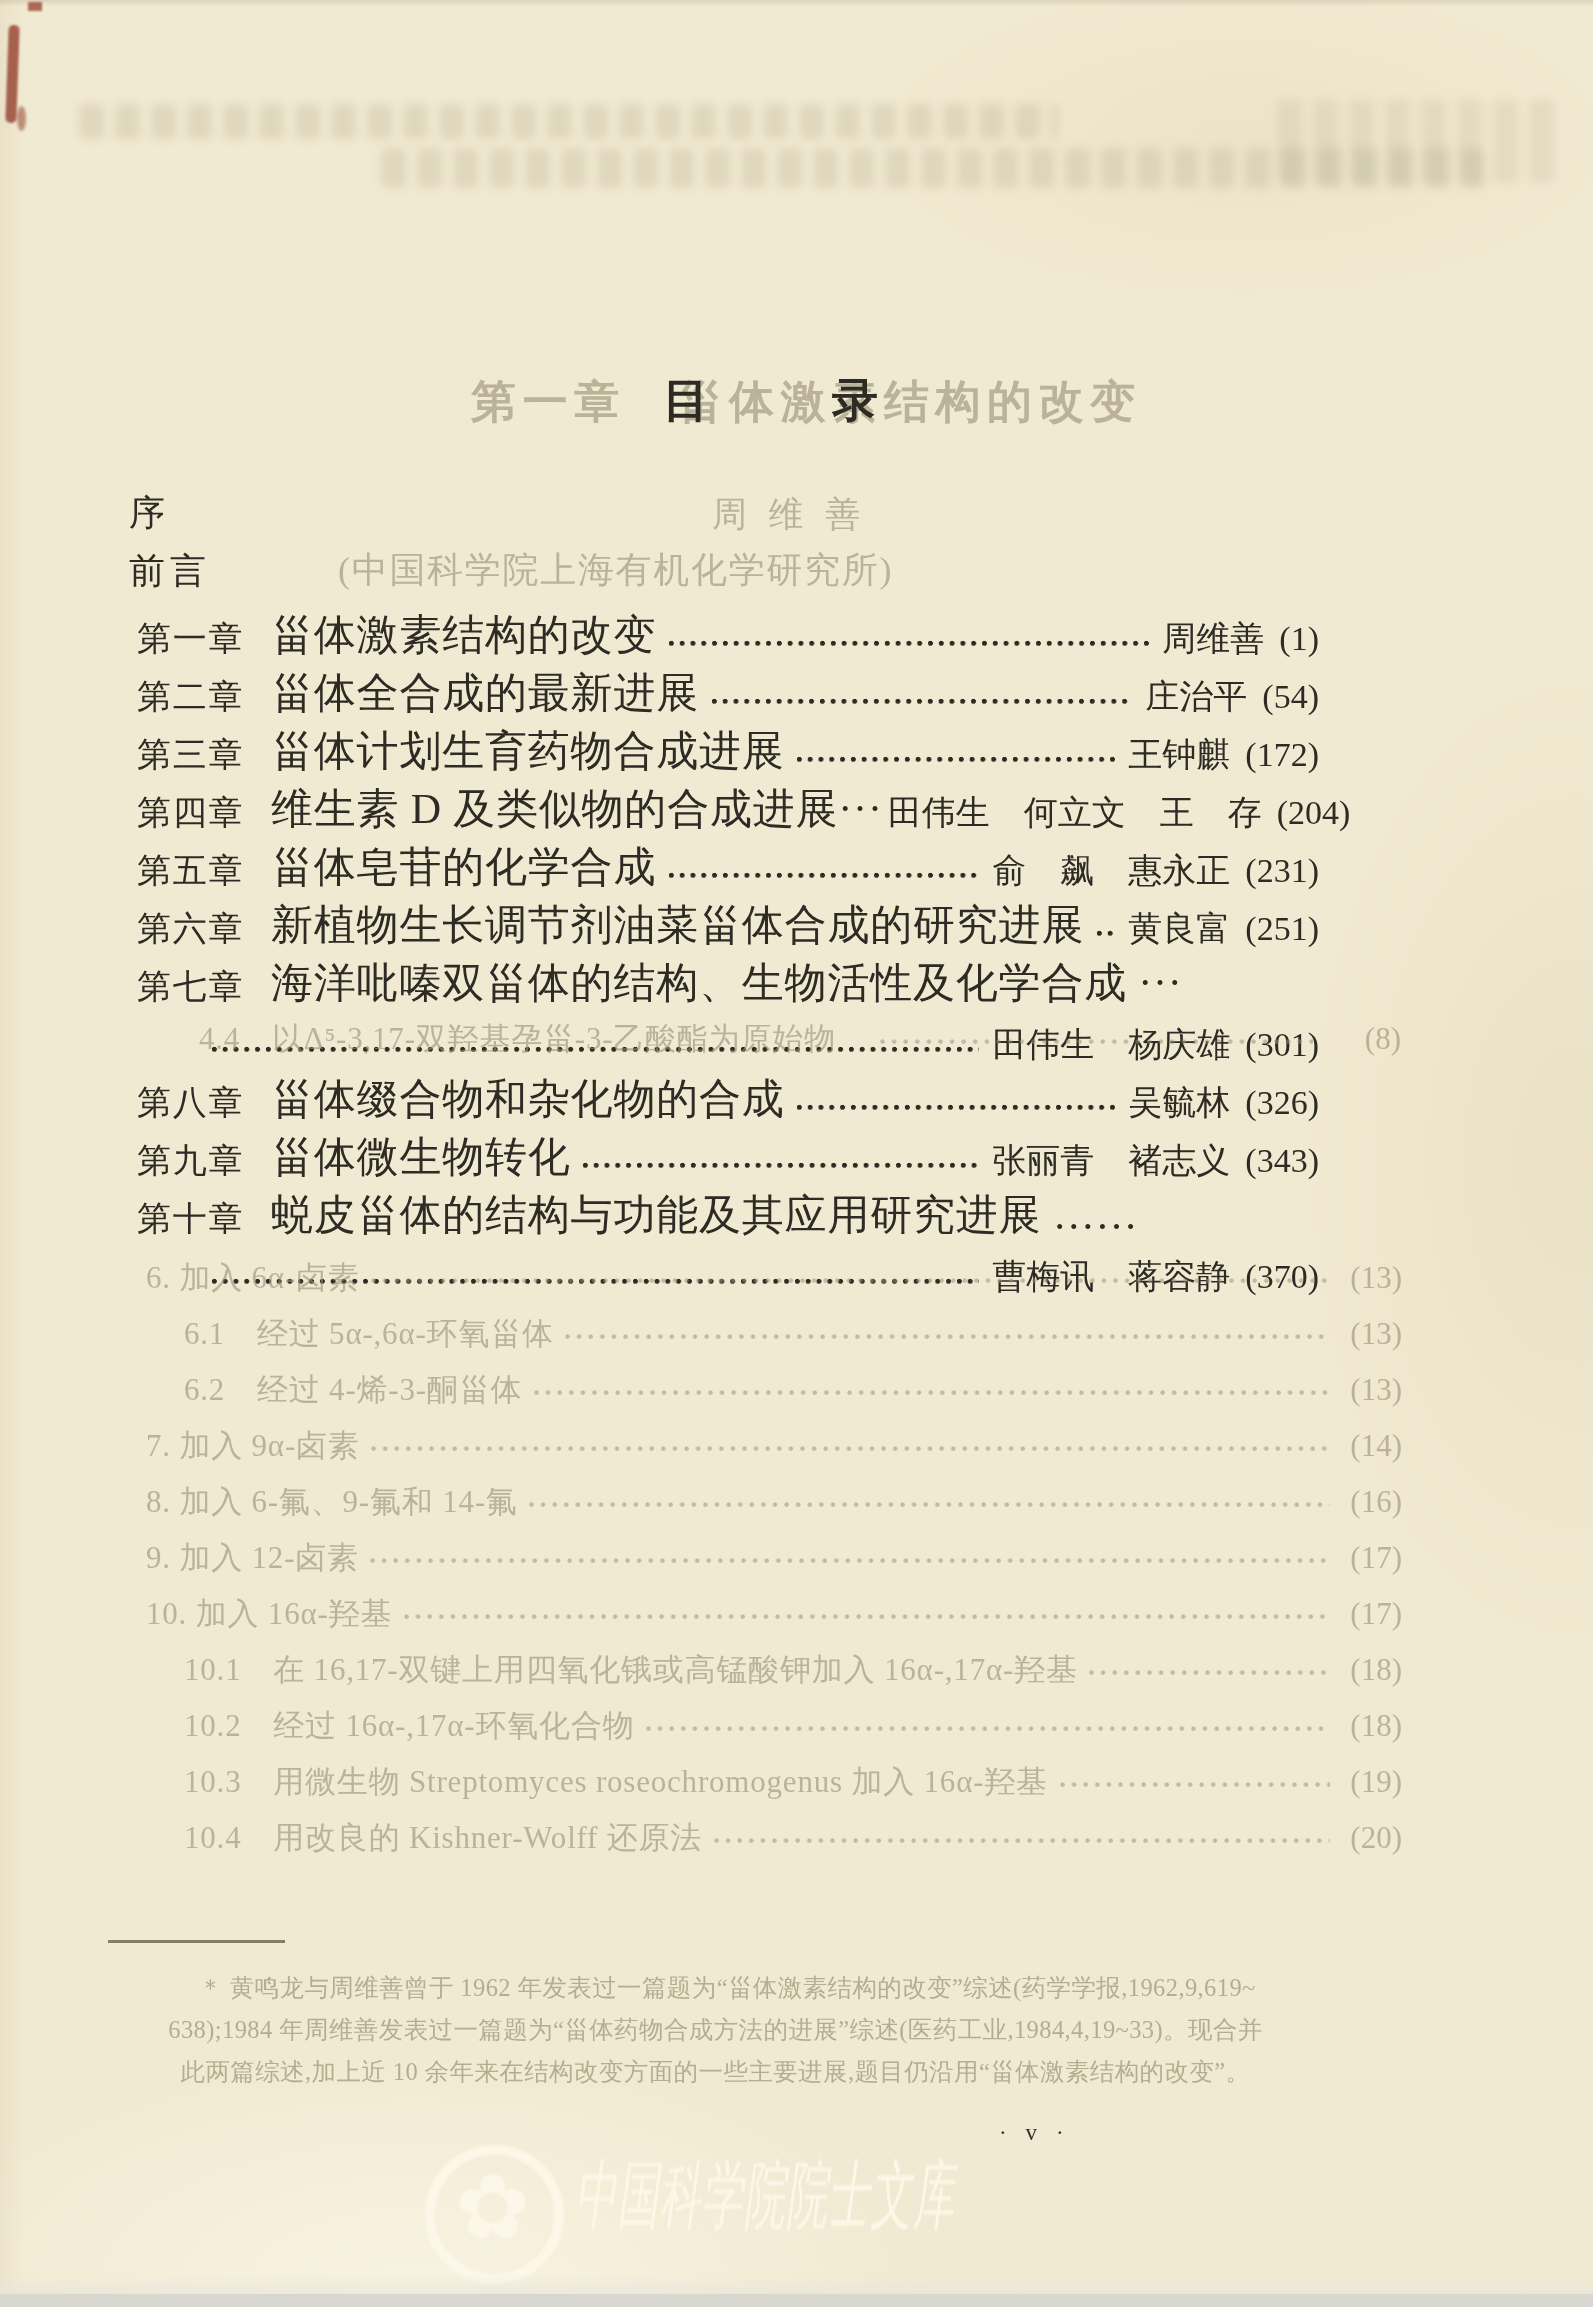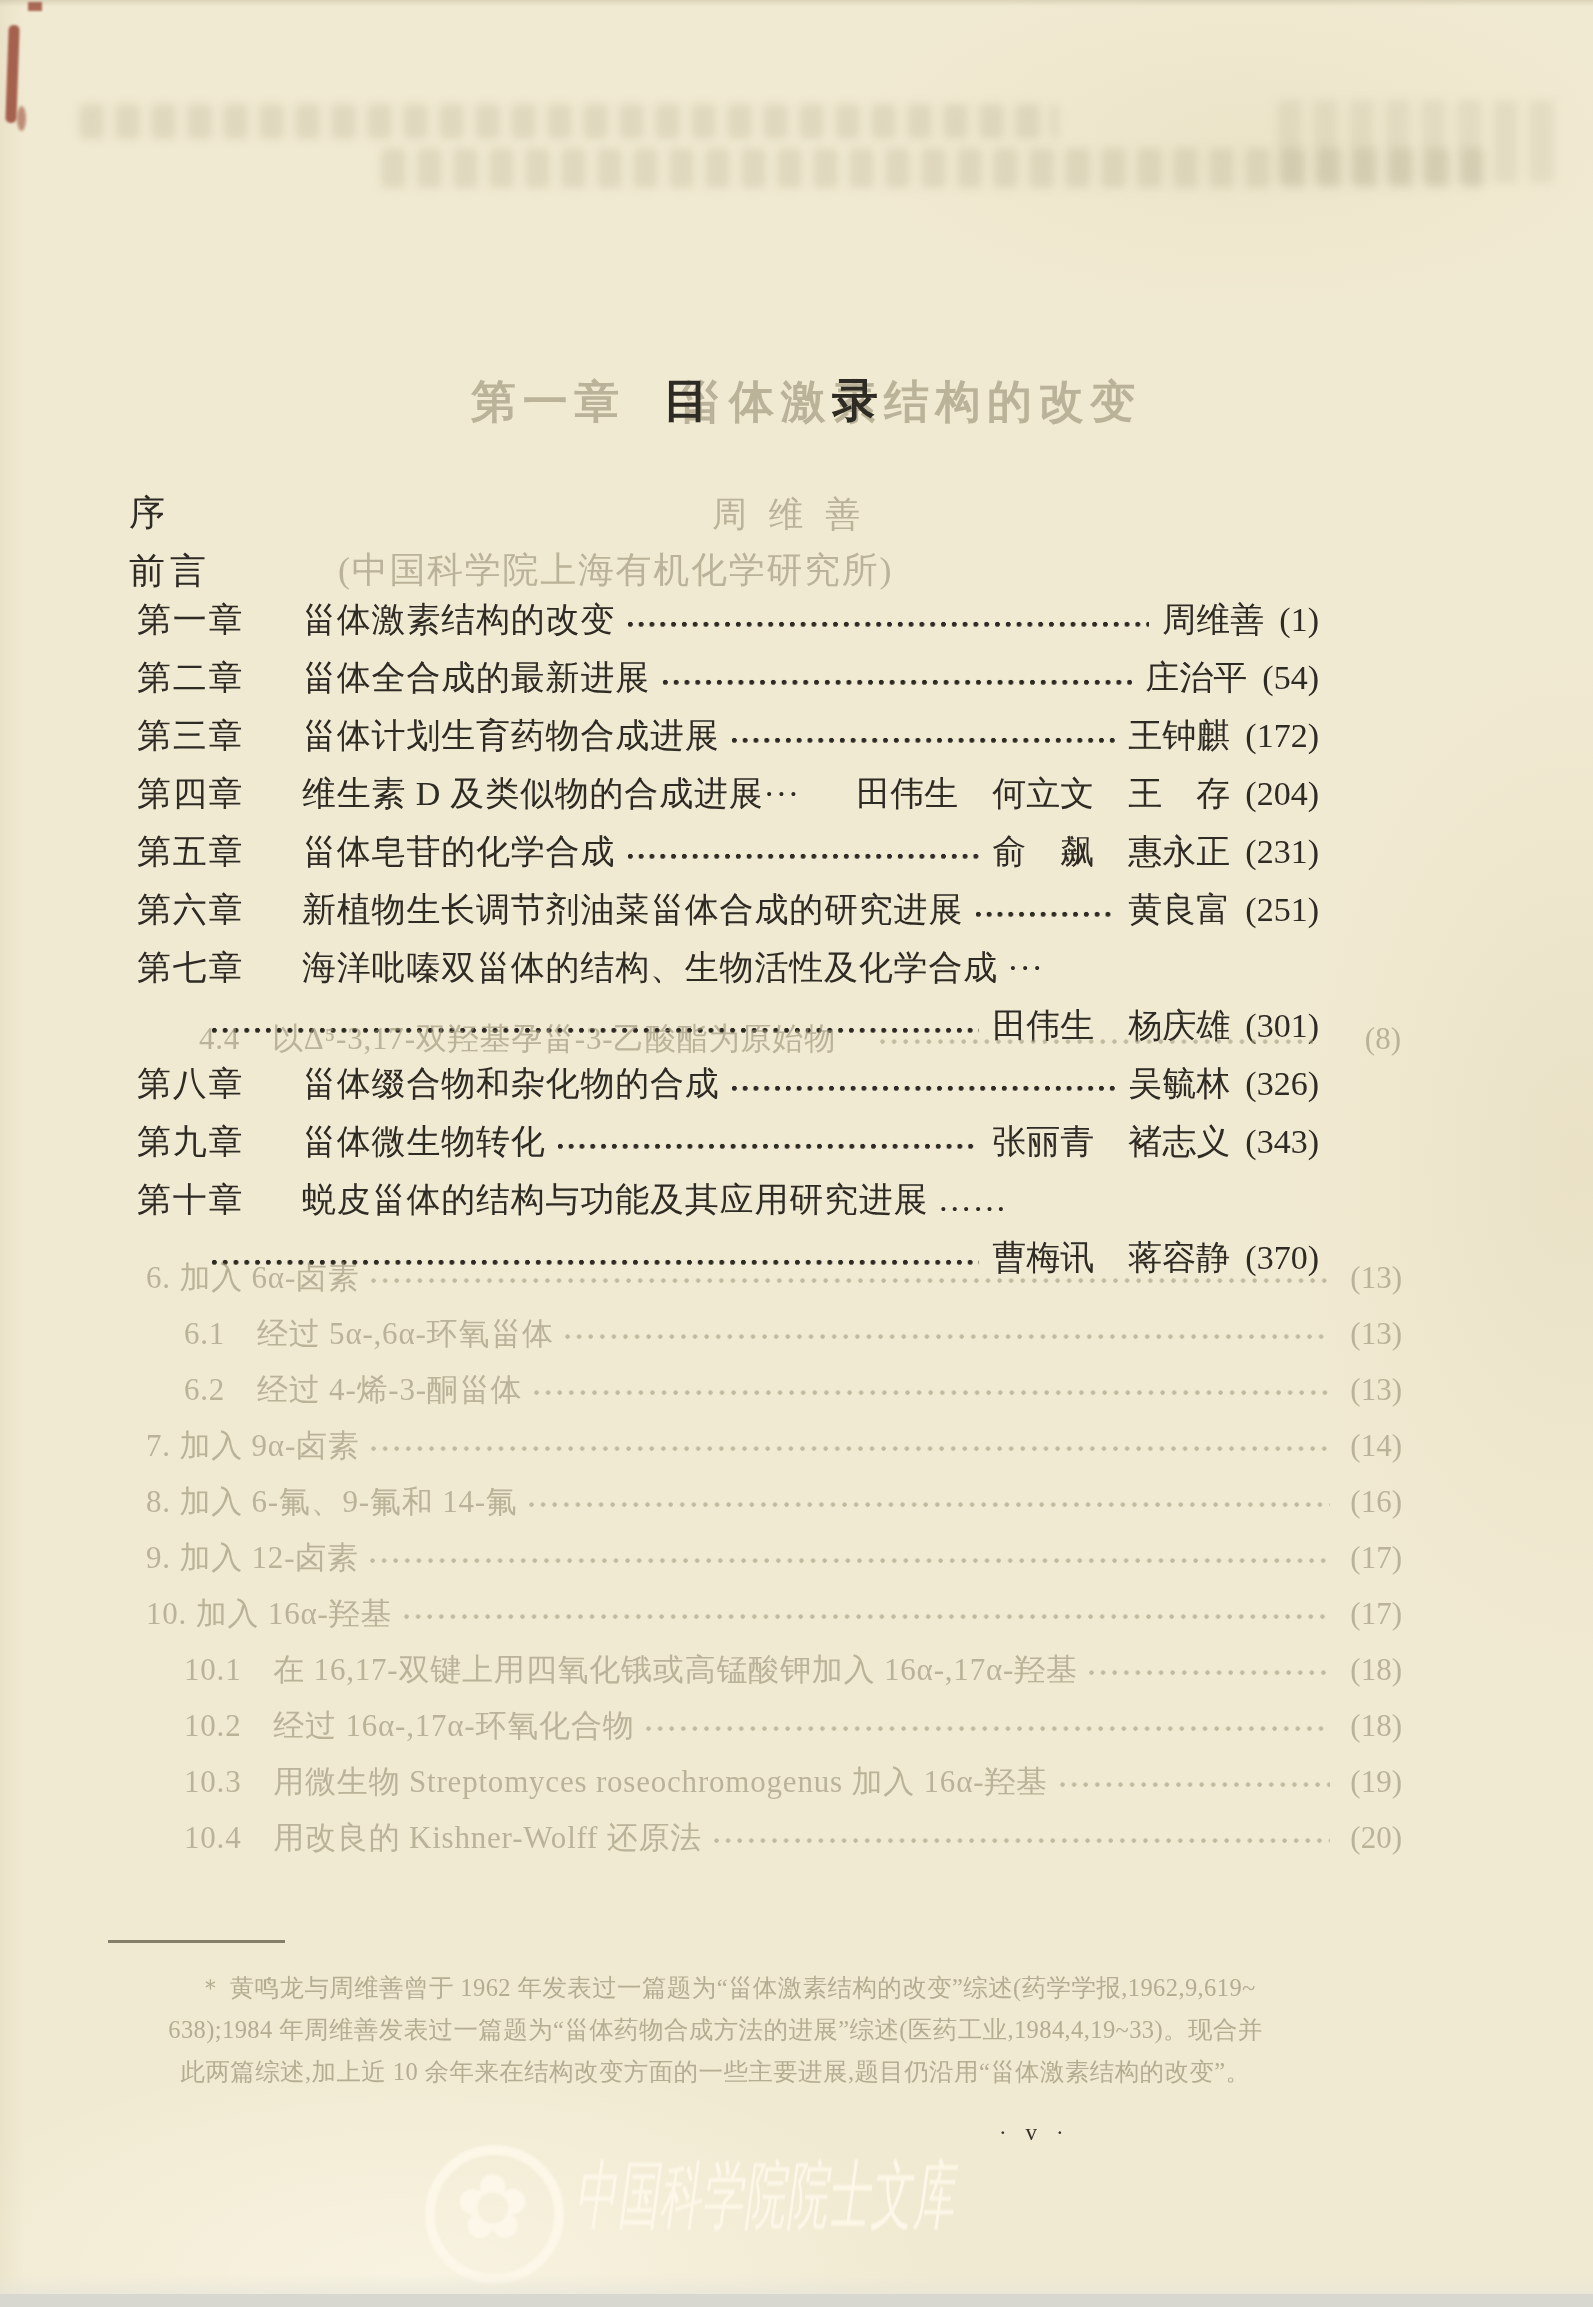--- a/index.html
+++ b/index.html
@@ -16,24 +16,24 @@
       linear-gradient(90deg, rgba(150,130,80,0.08) 0px, transparent 25px),
       linear-gradient(180deg, rgba(120,110,80,0.18) 0px, transparent 6.6px),
       #f1ead2;
   }
   .abs{position:absolute;}
   
   .ink{color:#2e2a24;}
   #page-title{left:663px;top:370px;font-size:46px;font-weight:bold;letter-spacing:123px;white-space:nowrap;}
   #front-list{left:129px;top:488px;}
   .front-row{height:58px;font-size:36px;line-height:50px;letter-spacing:5px;}
-  #toc-list{left:137px;top:591px;width:1182px;}
+  #toc-list{left:137px;top:610px;width:1182px;}
   .toc-row{display:flex;align-items:flex-end;height:58px;}
   .toc-row .label{width:101px;font-size:34px;line-height:1;padding-bottom:11.6px;letter-spacing:1.7px;white-space:nowrap;}
-  .toc-row .title{font-size:34px;line-height:1;padding-bottom:11.6px;margin-left:64px;white-space:nowrap;letter-spacing:0.8px;}
+  .toc-row .title{font-size:42px;line-height:1;padding-bottom:11.6px;margin-left:33px;white-space:nowrap;letter-spacing:0.8px;}
   .toc-row .spacer{width:62px;}
   .toc-row .fill{flex:1;}
   .leader{flex:1;height:6.6px;margin:0 8.3px 21.6px 11.6px;
     background-image:radial-gradient(circle at 3.3px 3.3px,#2e2a24 2.2px,transparent 2.8px);
     background-size:10.8px 6.6px;background-repeat:repeat-x;}
   .toc-row .authors{font-size:34px;line-height:1;padding-bottom:11.6px;white-space:pre;margin-left:5px;}
   .toc-row .pagenum{font-size:34px;line-height:1;padding-bottom:11.6px;margin-left:15px;white-space:nowrap;}
   #page-num{left:999px;top:2120px;font-size:23px;letter-spacing:6.6px;color:#35322c;white-space:nowrap;}
   
   .bleed{color:rgba(152,146,118,0.62);filter:blur(0.7px);}

